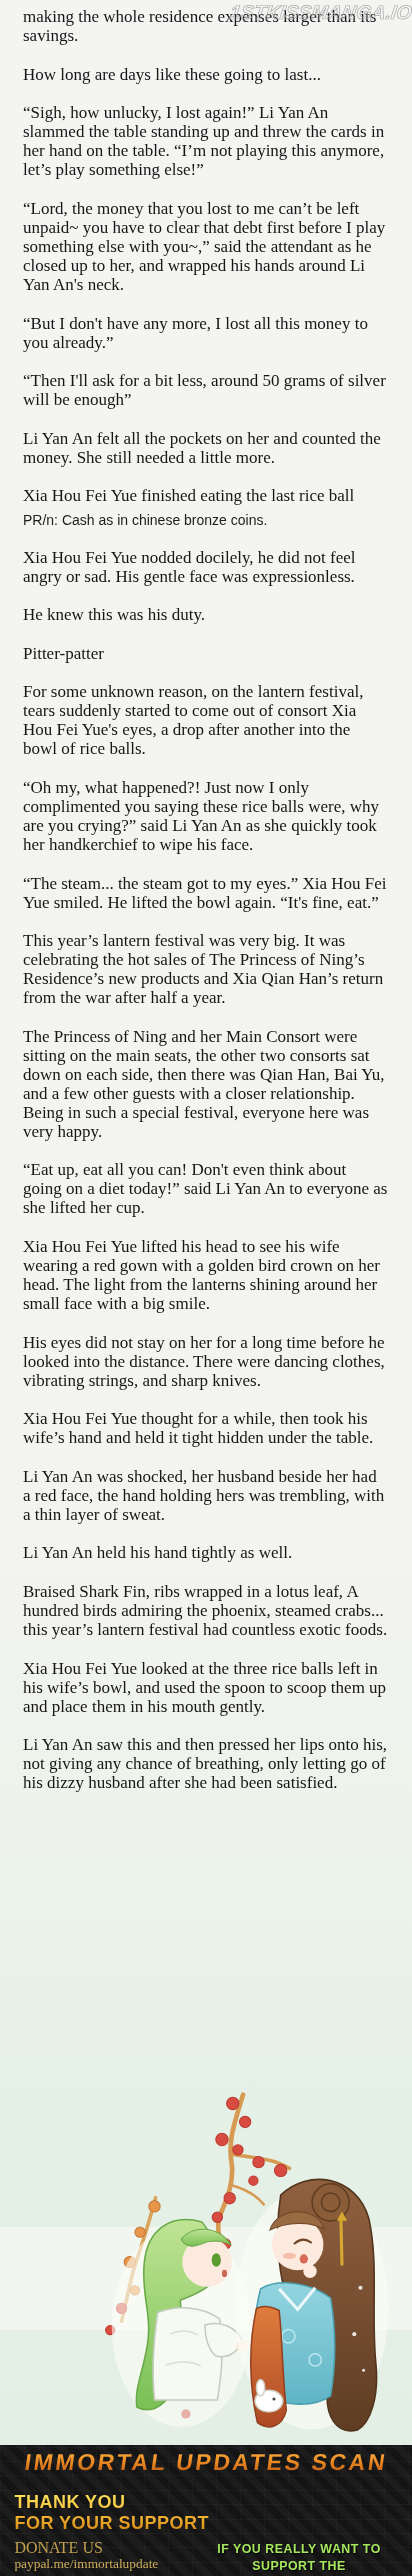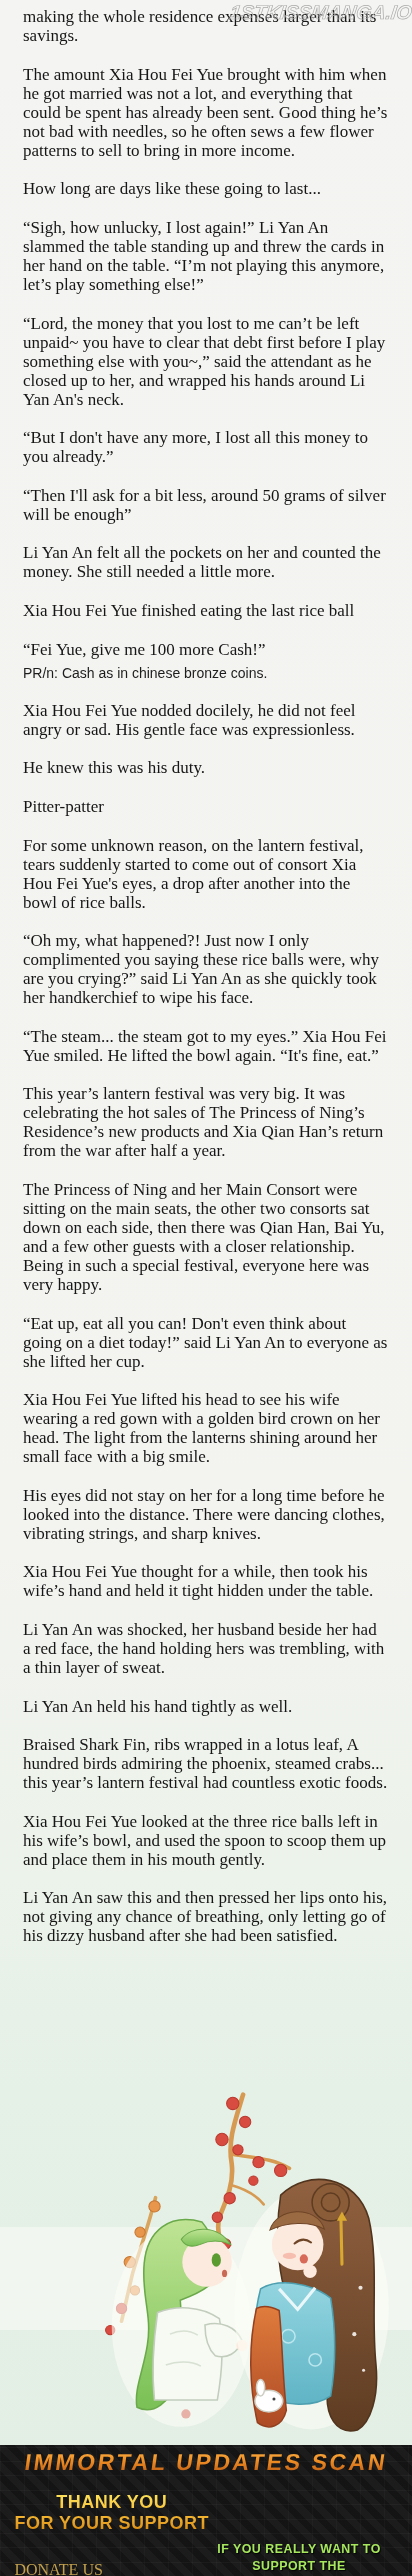--- a/index.html
+++ b/index.html
@@ -19,58 +19,56 @@
     background-image:
       repeating-linear-gradient(0deg,rgba(255,255,255,.03) 0 1px,transparent 1px 14.4px),
       repeating-linear-gradient(90deg,rgba(255,255,255,.025) 0 1px,transparent 1px 24px),
       repeating-linear-gradient(45deg,rgba(0,0,0,.28) 0 6.7px,transparent 6.7px 14px);
     font-family:"Liberation Sans",sans-serif;}
   .f-title{position:absolute;top:4.1px;left:0;width:100%;text-align:center;
     font-size:23px;font-weight:bold;letter-spacing:2.6px;transform:skewX(-8deg);
     background:linear-gradient(180deg,#f9b045 0%,#ef8d24 45%,#b2500f 100%);
     -webkit-background-clip:text;background-clip:text;color:transparent;}
   .f-left{position:absolute;left:14.4px;top:47px;}
-  .thanks{font-weight:bold;font-size:18px;line-height:21px;letter-spacing:0.5px;margin-bottom:28px;
+  .thanks{font-weight:bold;font-size:18px;line-height:21px;letter-spacing:0.5px;margin-bottom:6px;
     background:linear-gradient(180deg,#ffe75e 0%,#f4b733 55%,#d3820f 100%);
-    -webkit-background-clip:text;background-clip:text;color:transparent;text-align:center;}
+    -webkit-background-clip:text;background-clip:text;color:transparent;}
   .linkgroup{margin-bottom:10.3px;font-family:"Liberation Serif",serif;}
   .linkgroup .lbl{font-size:16px;line-height:16px;color:#c2a04e;}
   .linkgroup .val{font-size:13.4px;line-height:15.5px;color:#cdad5c;}
   .support{position:absolute;left:190px;top:96px;width:218px;text-align:center;
     font-size:12.4px;line-height:17px;font-weight:bold;letter-spacing:0.5px;color:#a7e75e;
     white-space:pre-line;text-shadow:1px 1px 1px rgba(0,0,0,.85);}
 </style>
 </head>
 <body>
 
 <div class="page">
 
   <div class="watermark">1STKISSMANGA.IO</div>
 
   <div class="story">
 
       <p class="body">making the whole residence expenses larger than its savings.</p>
 
-      <p class="body">The amount Xia Hou Fei Yue brought with him when he got married was not a lot, and everything that could be spent has already been sent. Good thing he’s not bad with needles, so he often sews a few flower patterns to sell to bring in more income.</p>
 
       <p class="body">How long are days like these going to last...</p>
 
       <p class="body">“Sigh, how unlucky, I lost again!” Li Yan An slammed the table standing up and threw the cards in her hand on the table. “I’m not playing this anymore, let’s play something else!”</p>
 
       <p class="body">“Lord, the money that you lost to me can’t be left unpaid~ you have to clear that debt first before I play something else with you~,” said the attendant as he closed up to her, and wrapped his hands around Li Yan An's neck.</p>
 
       <p class="body">“But I don't have any more, I lost all this money to you already.”</p>
 
       <p class="body">“Then I'll ask for a bit less, around 50 grams of silver will be enough”</p>
 
       <p class="body">Li Yan An felt all the pockets on her and counted the money. She still needed a little more.</p>
 
       <p class="body">Xia Hou Fei Yue finished eating the last rice ball</p>
 
-      <p class="body">“Fei Yue, give me 100 more Cash!”</p>
 
       <p class="note">PR/n: Cash as in chinese bronze coins.</p>
 
       <p class="body">Xia Hou Fei Yue nodded docilely, he did not feel angry or sad. His gentle face was expressionless.</p>
 
       <p class="body">He knew this was his duty.</p>
 
       <p class="body">Pitter-patter</p>
 
       <p class="body">For some unknown reason, on the lantern festival, tears suddenly started to come out of consort Xia Hou Fei Yue's eyes, a drop after another into the bowl of rice balls.</p>

